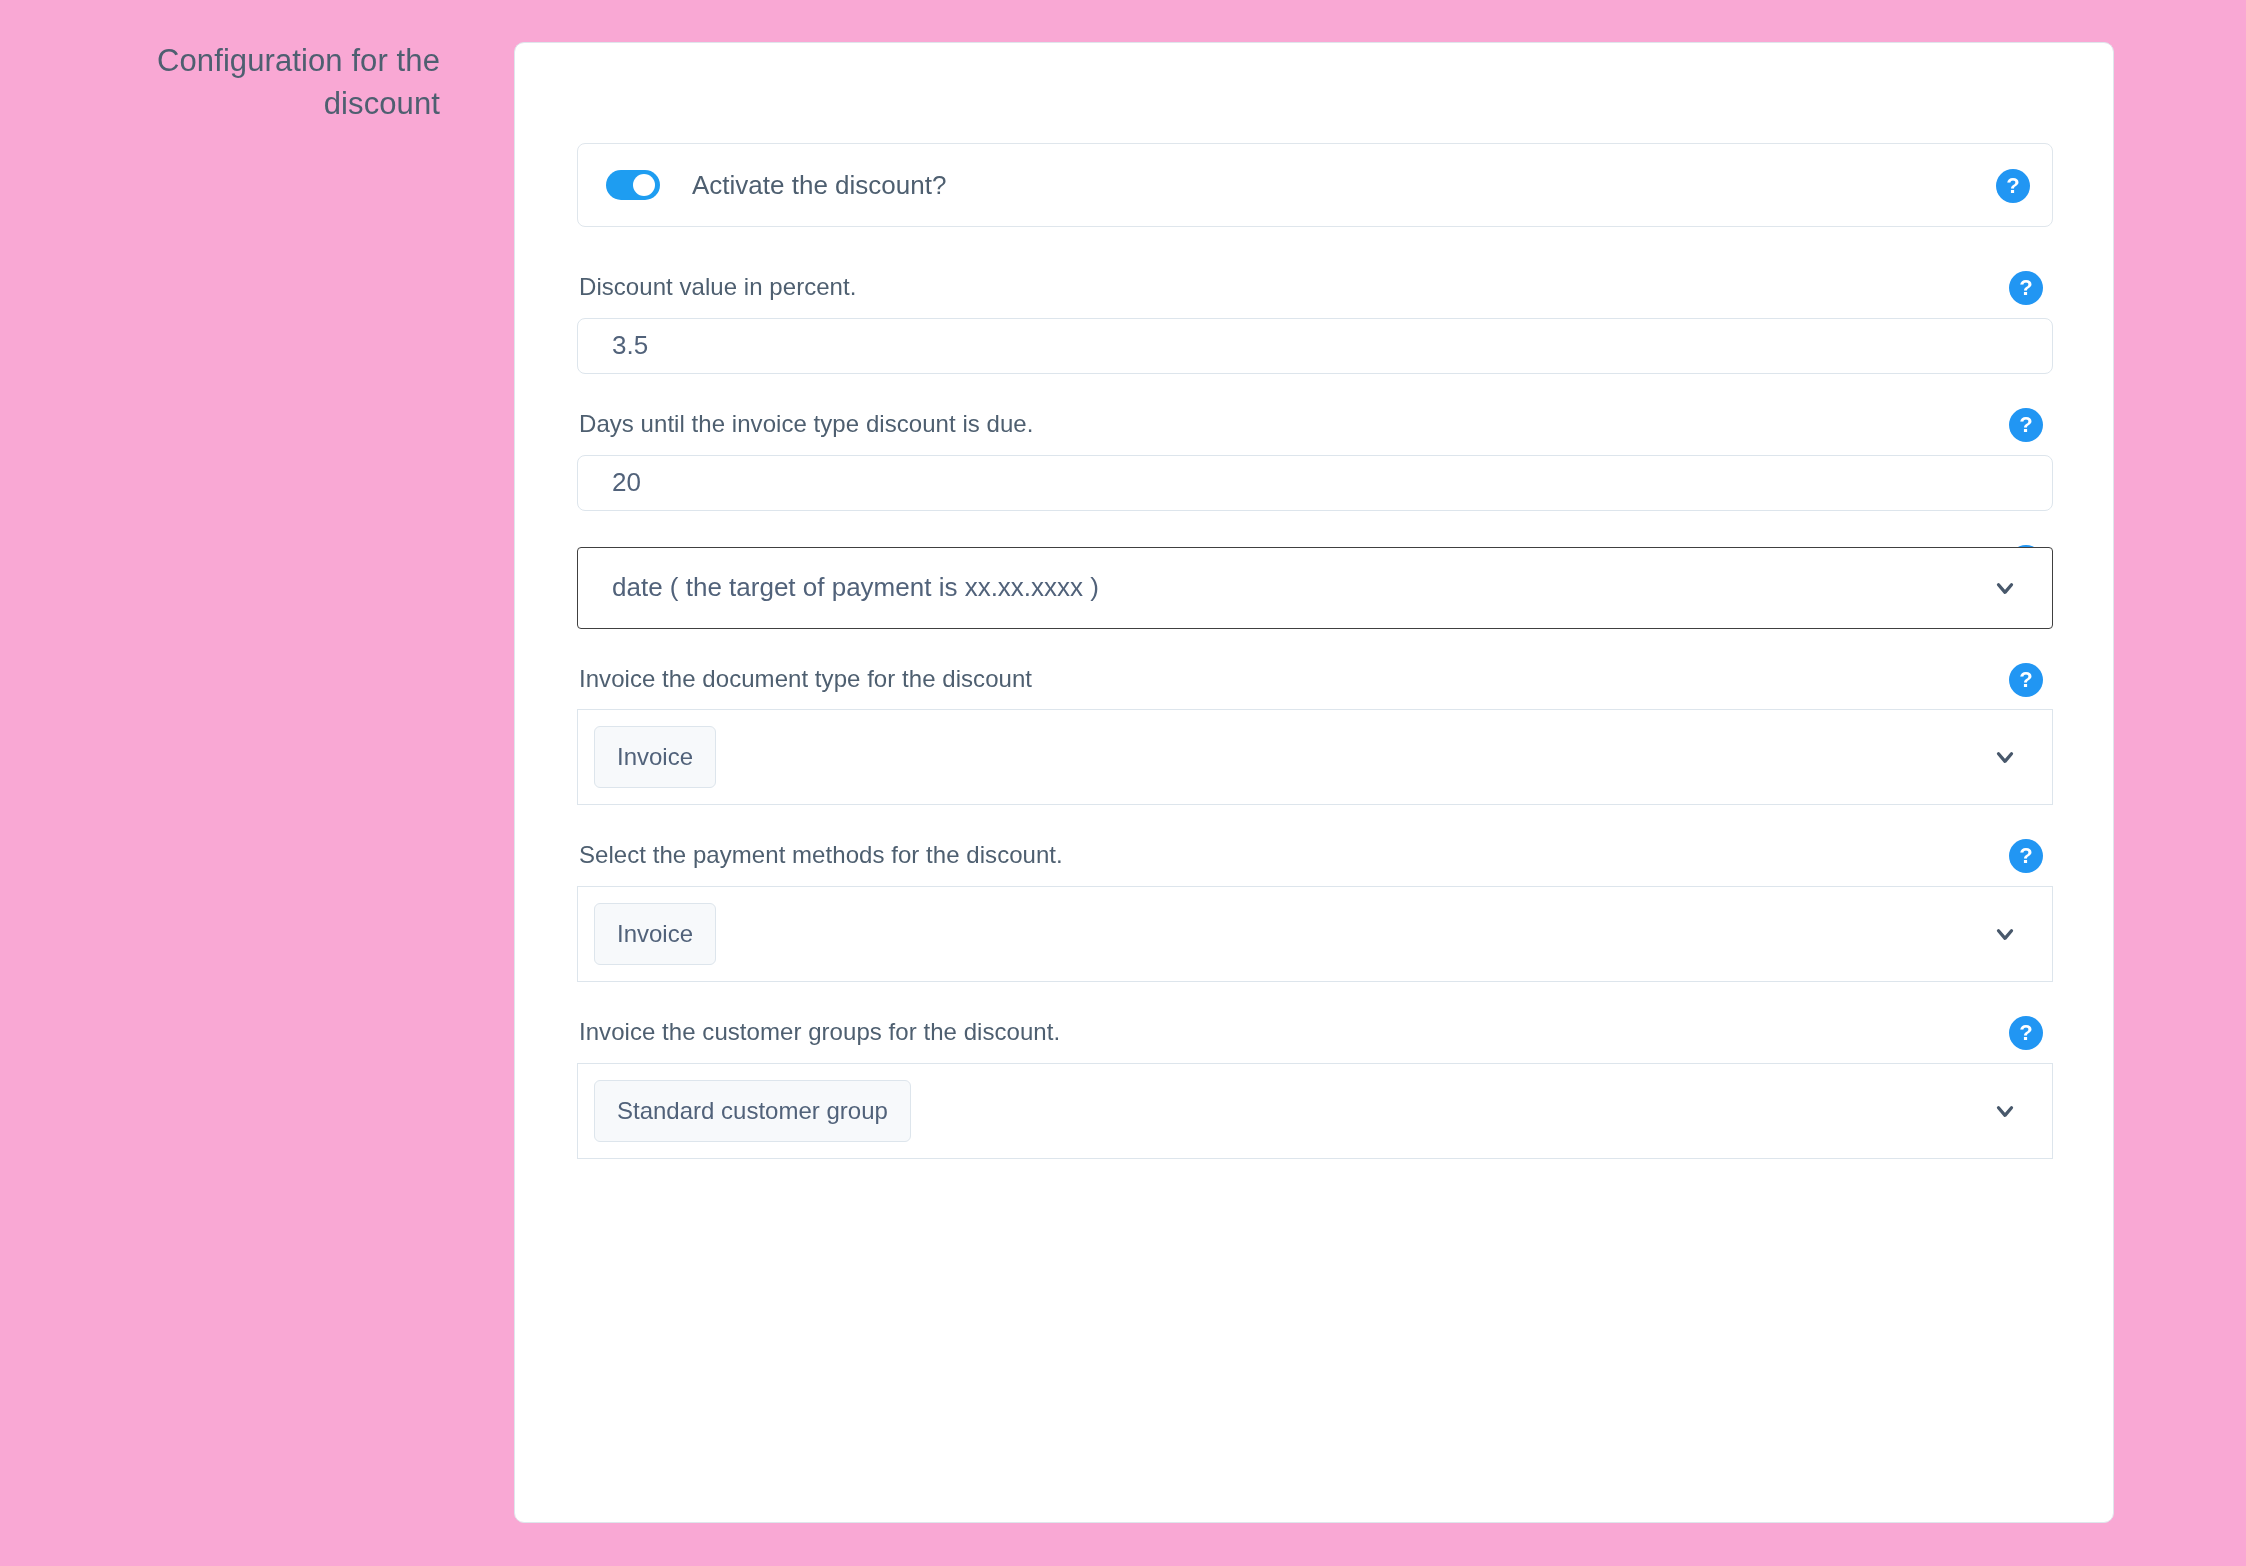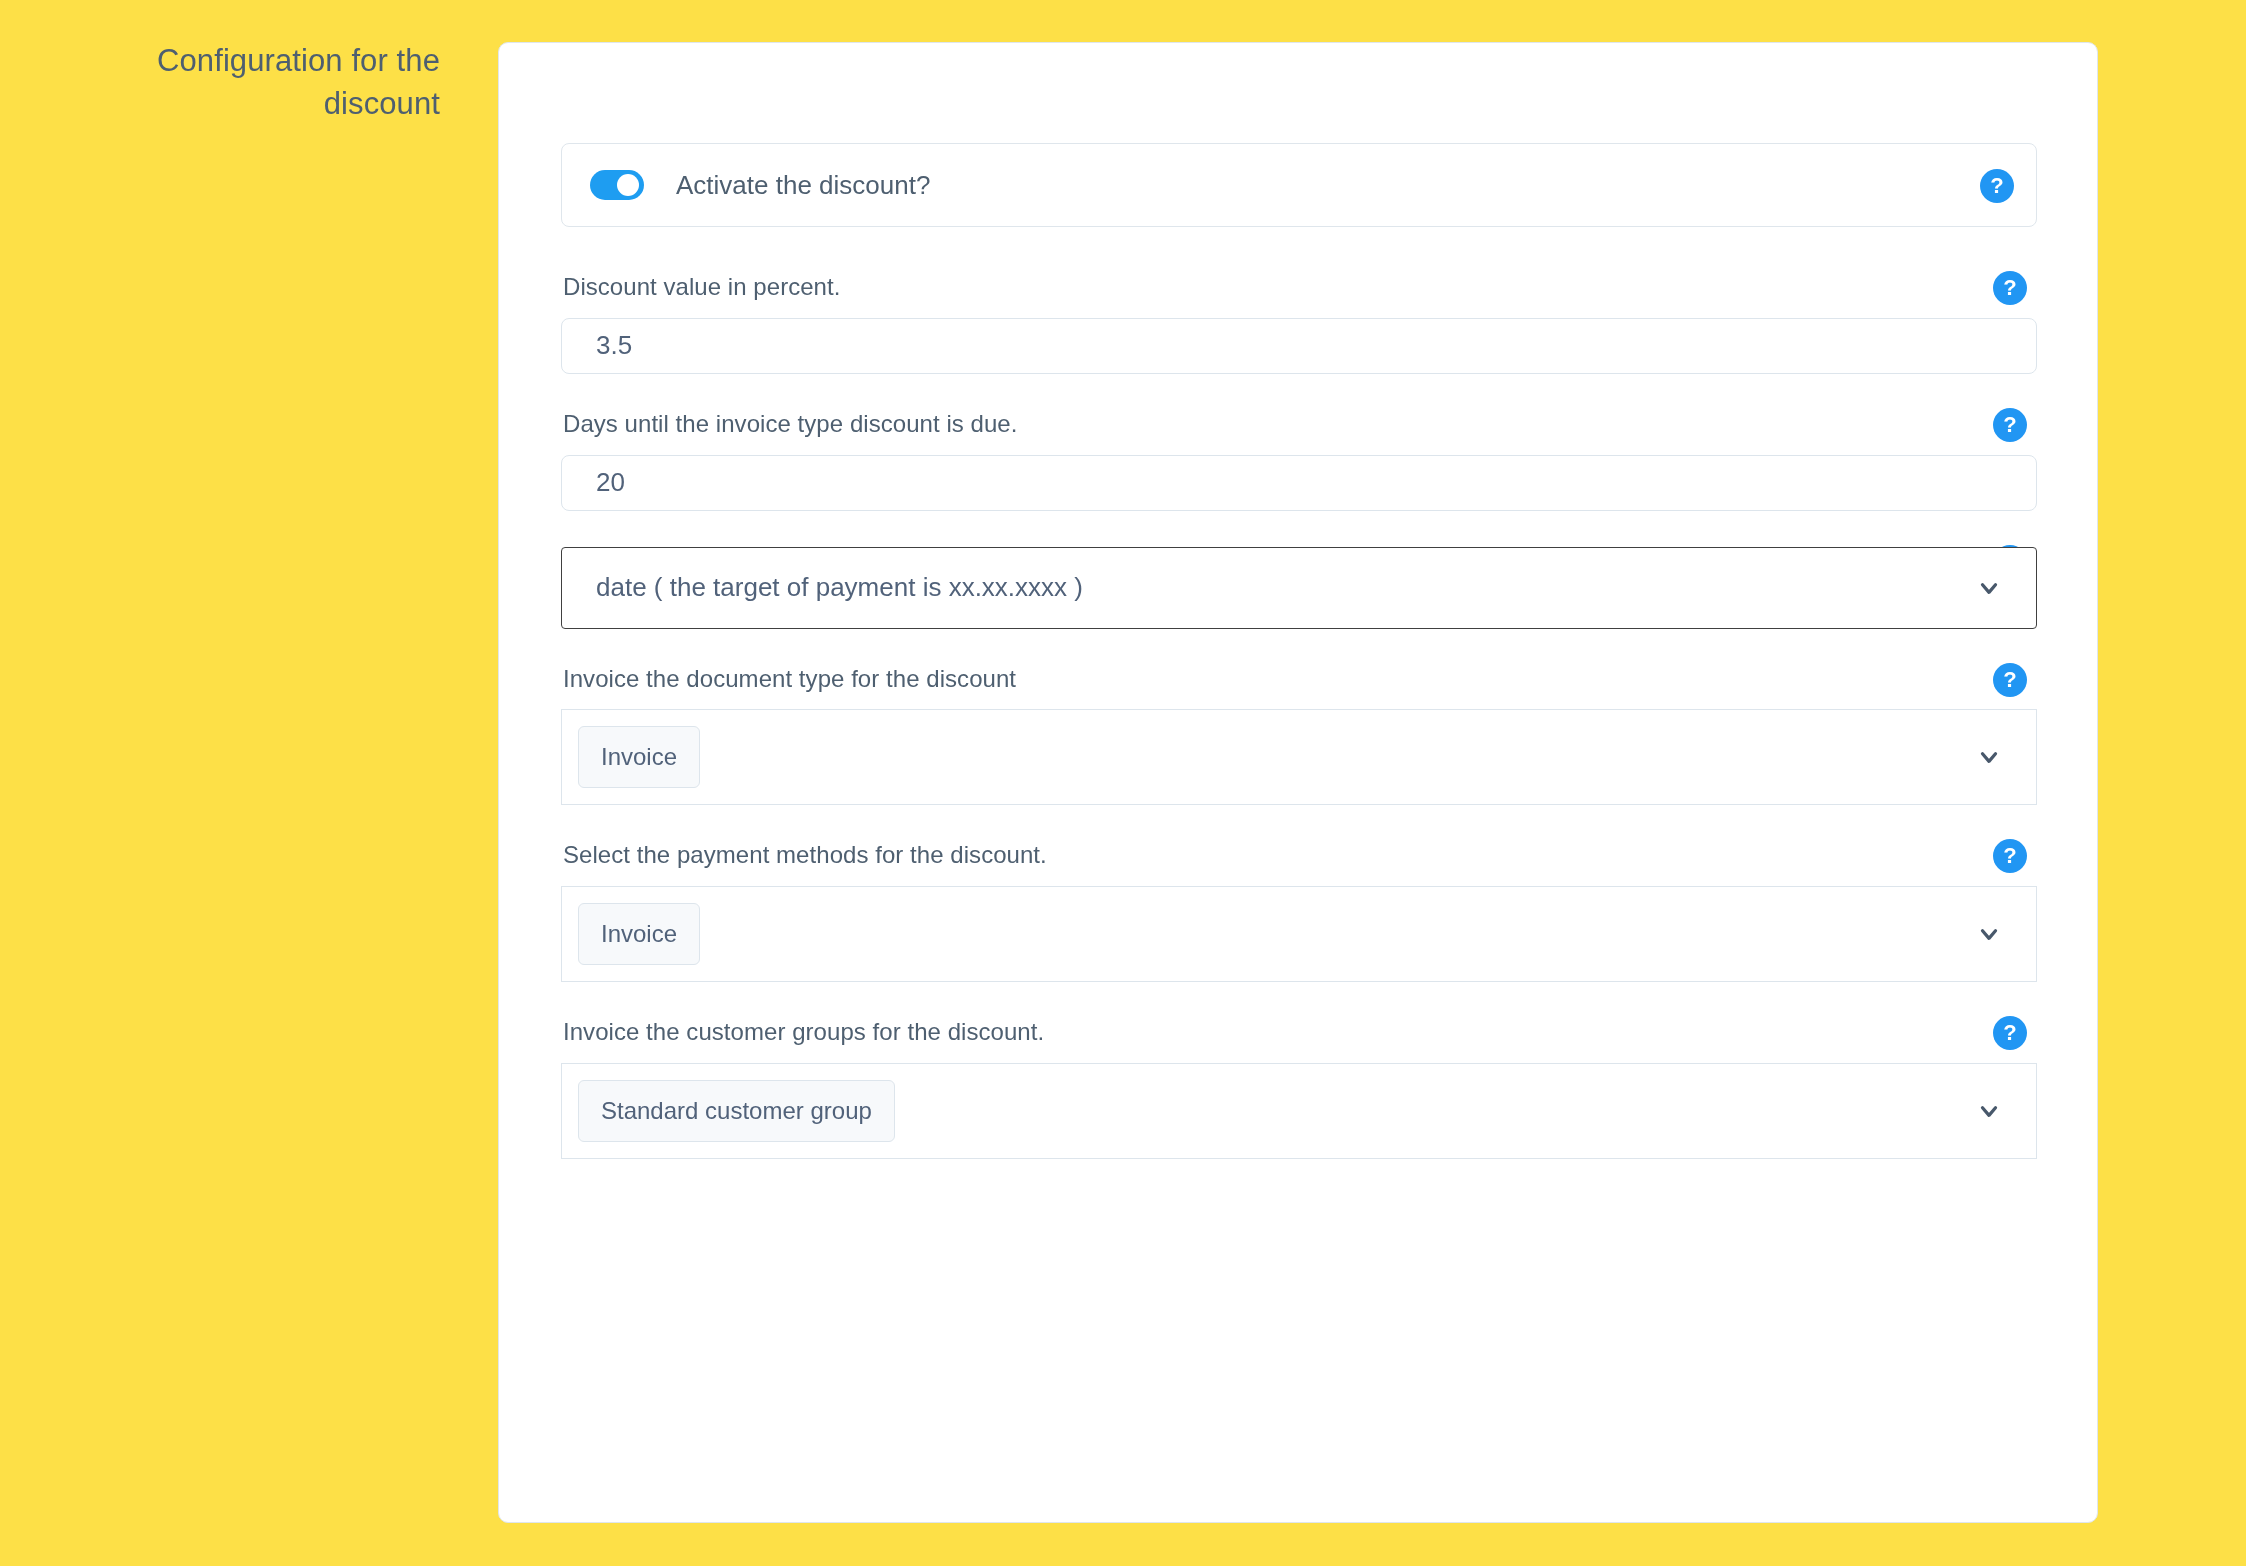--- a/index.html
+++ b/index.html
@@ -9,41 +9,41 @@
     height: 1566px;
     background: #f8fafb;
     font-family: "Liberation Sans", sans-serif;
     overflow: hidden;
   }
 
   .page {
     position: relative;
     width: 2246px;
     height: 1566px;
-    background: #fde047;
+    background: #f9a8d4;
   }
 
   
   .section-title {
     position: absolute;
     left: 90px;
     top: 40px;
     width: 350px;
     text-align: right;
     font-size: 31px;
     line-height: 1.38;
     color: #4e5f70;
     font-weight: 400;
     letter-spacing: 0.1px;
   }
 
   
   .card {
     position: absolute;
-    left: 498px;
+    left: 514px;
     top: 42px;
     width: 1600px;
     height: 1481px;
     background: #ffffff;
     border: 1px solid #dfe6ec;
     border-radius: 10px;
   }
 
   .card-inner {
     position: absolute;

